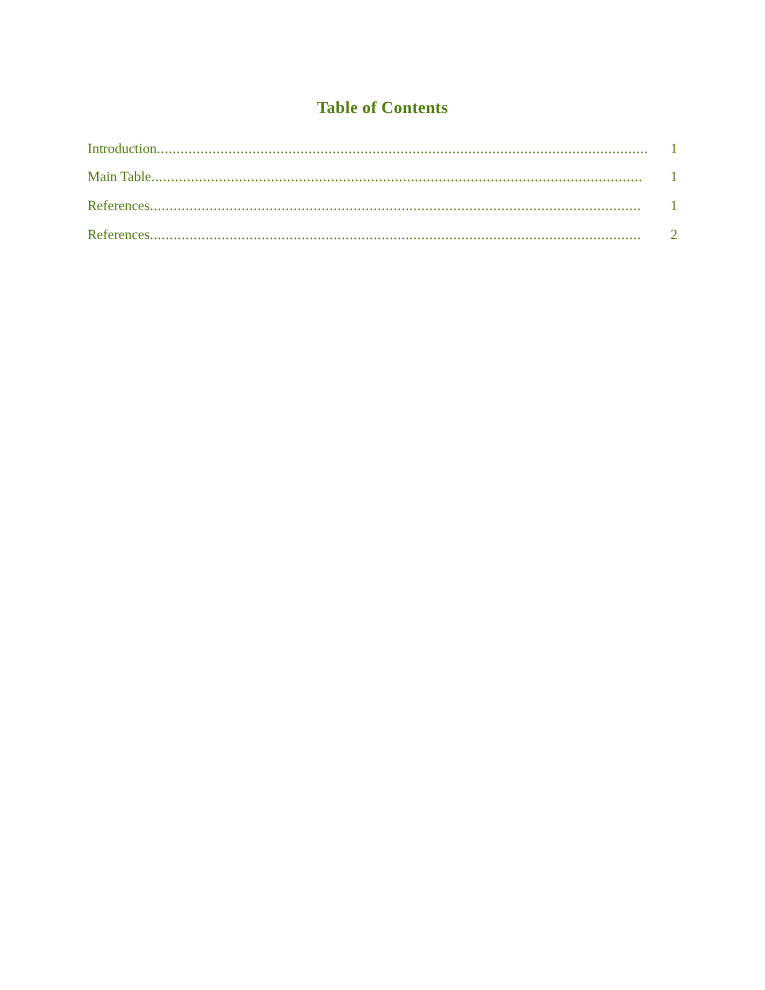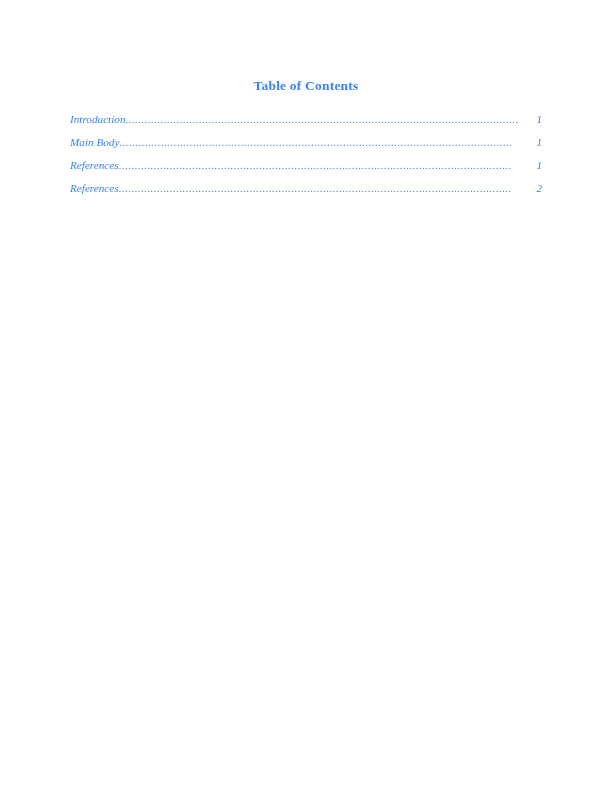--- a/index.html
+++ b/index.html
@@ -6,21 +6,21 @@
     margin: 0;
     padding: 0;
     background: #ffffff;
   }
   .page {
     position: relative;
     width: 612px;
     height: 566px;
     background: #ffffff;
     font-family: "Liberation Serif", "DejaVu Serif", serif;
-    color: #3b82f6;
+    color: #4d7c0f;
     overflow: hidden;
   }
   .doc-body {
     position: absolute;
     left: 70px;
     top: 78px;
     width: 472px;
   }
   .toc-title {
     font-size: 13.5px;
@@ -34,21 +34,20 @@
     padding: 0;
     list-style: none;
   }
   .toc-entry {
     display: flex;
     align-items: flex-end;
     font-size: 11.2px;
     line-height: 1.2;
     margin-bottom: 9.5px;
     white-space: nowrap;
-    font-style: italic;
   }
   .toc-label {
     flex: 0 0 auto;
   }
   .toc-dots {
     flex: 1 1 auto;
     overflow: hidden;
     white-space: nowrap;
     letter-spacing: 0.4px;
     font-size: 11.2px;
@@ -69,21 +68,21 @@
 
     <ul class="toc-list">
 
       <li class="toc-entry">
         <span class="toc-label">Introduction</span>
         <span class="toc-dots">...........................................................................................................................</span>
         <span class="toc-page">1</span>
       </li>
 
       <li class="toc-entry">
-        <span class="toc-label">Main Body</span>
+        <span class="toc-label">Main Table</span>
         <span class="toc-dots">...........................................................................................................................</span>
         <span class="toc-page">1</span>
       </li>
 
       <li class="toc-entry">
         <span class="toc-label">References</span>
         <span class="toc-dots">...........................................................................................................................</span>
         <span class="toc-page">1</span>
       </li>
 

